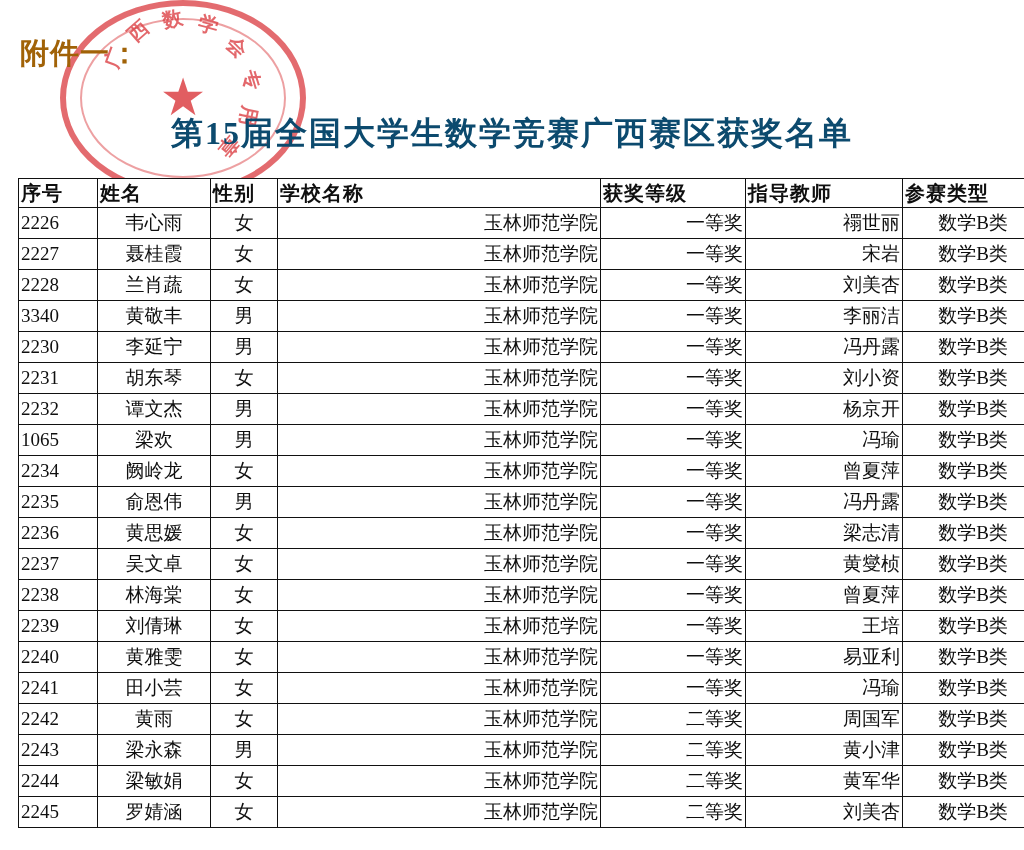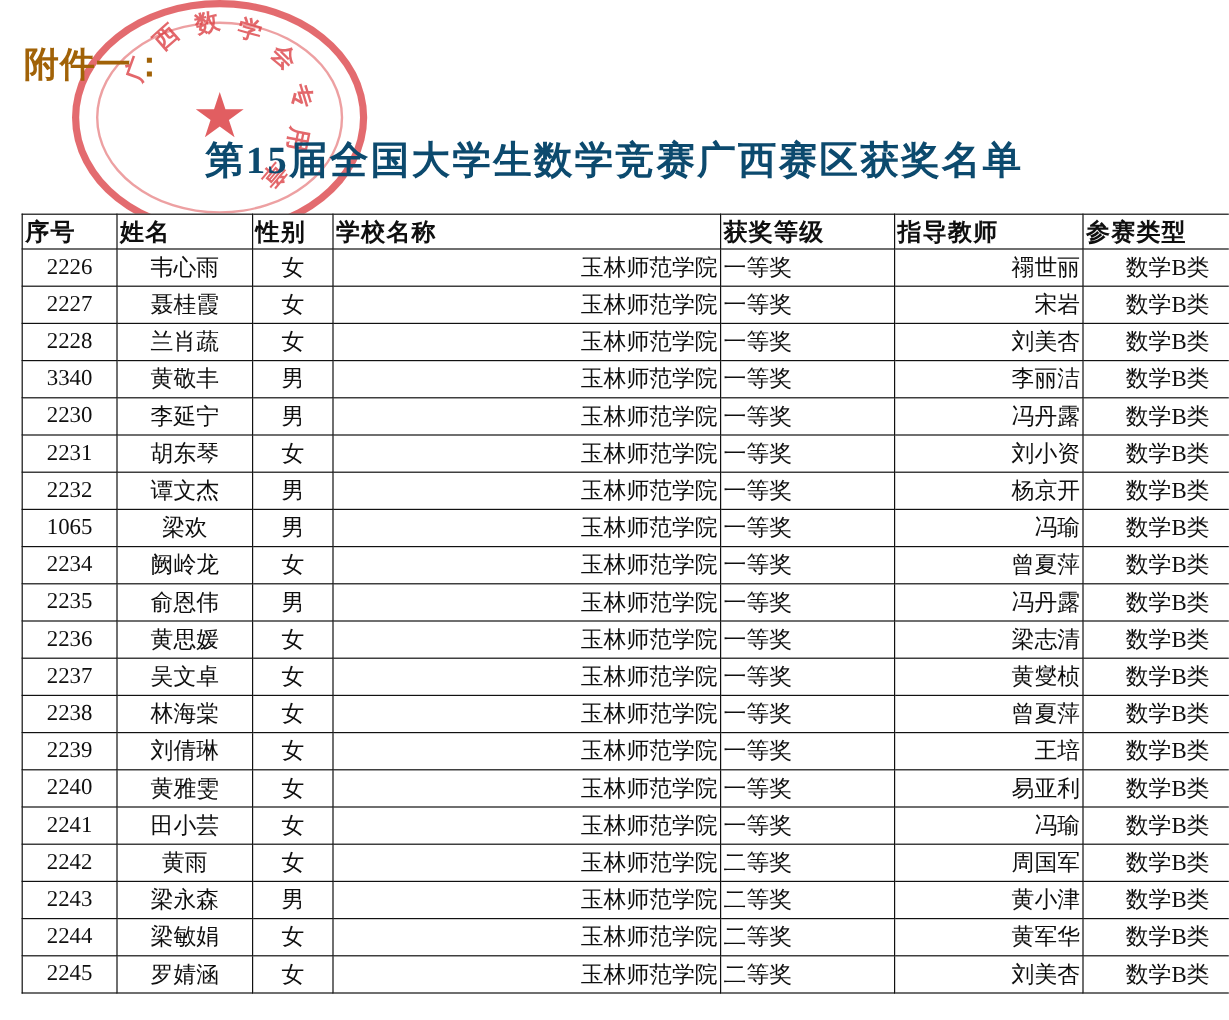--- a/index.html
+++ b/index.html
@@ -120,25 +120,25 @@
     padding: 0 2px;
     color: #0f0f0f;
   }
   table.award-table th {
     font-weight: bold;
     text-align: left;
     font-size: 20px;
     letter-spacing: 1px;
     height: 28px;
   }
-  .col-no    { width: 74px; text-align: center; }
+  .col-no    { width: 74px; text-align: left; }
   .col-name  { width: 108px; text-align: center; }
   .col-sex   { width: 62px; text-align: center; }
   .col-school{ width: 318px; text-align: right; padding-left: 8px !important; }
-  .col-level { width: 140px; text-align: left; }
+  .col-level { width: 140px; text-align: right; }
   .col-teacher { width: 152px; text-align: right; }
   .col-type  { width: 136px; text-align: center; }
   th.col-school { text-align: center; padding-left: 2px !important; }
 </style>
 </head>
 <body>
 
 <div class="page">
 
   <div class="seal">

